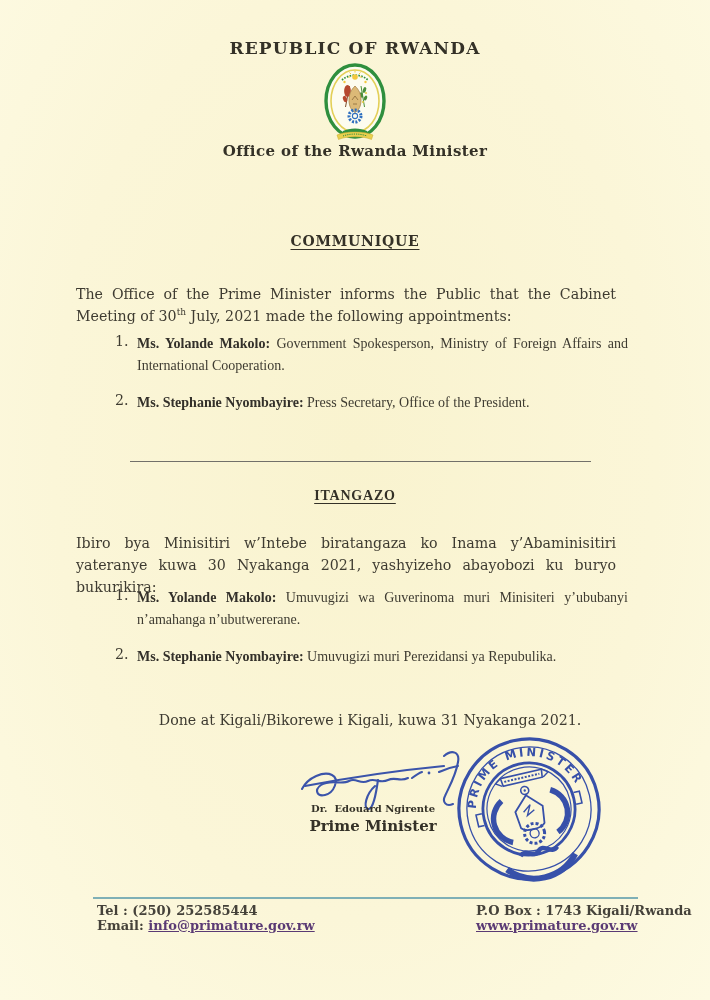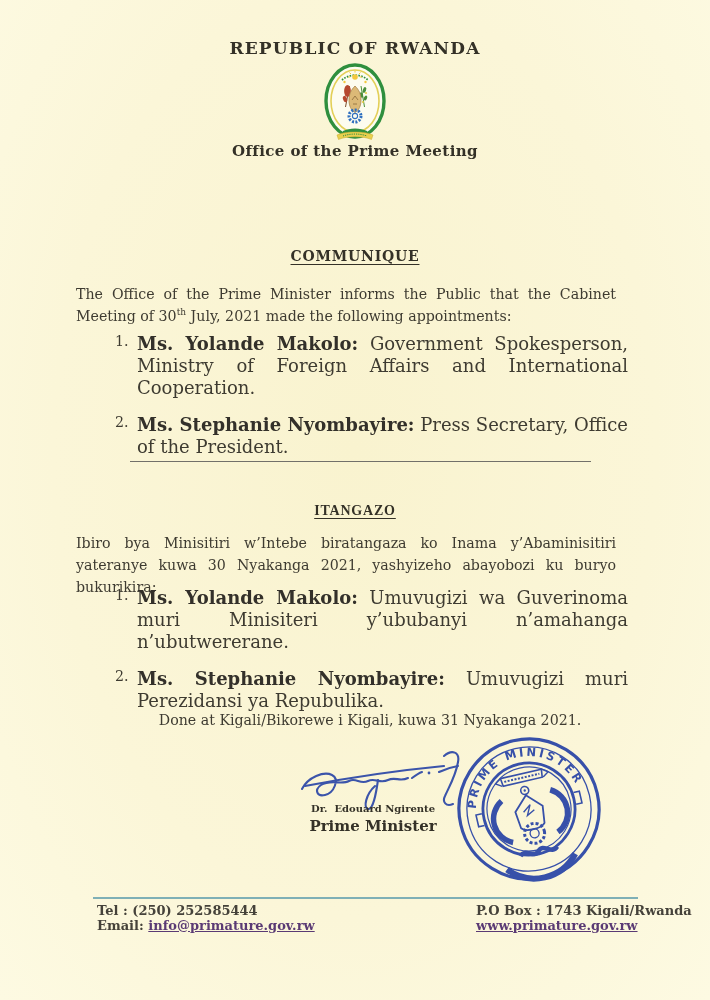--- a/index.html
+++ b/index.html
@@ -11,35 +11,35 @@
     color:#3e3b31;
   }
   .abs { position:absolute; }
   .center { left:0; width:710px; text-align:center; }
 
   .country-title { top:38px; font-size:17px; font-weight:bold; letter-spacing:1.2px; color:#343127; }
   .emblem-wrap { top:60px; left:323px; width:64px; height:80px; }
   .office-title { top:142px; font-size:15px; font-weight:bold; letter-spacing:.4px; color:#343127; }
 
   .section-title { font-size:14px; font-weight:bold; letter-spacing:.8px; color:#343127;
-    text-decoration:underline; text-underline-offset:3px;margin-top:15px; }
+    text-decoration:underline; text-underline-offset:3px; }
   .communique-title { top:233px; }
   .itangazo-title { top:488px;font-family:Liberation Serif, serif; }
 
   .para { left:76px; width:540px; font-size:14.2px; line-height:22px; text-align:justify; color:#3e3b31; }
   .para-en { top:283px; }
   .para-rw { top:532px; }
   sup.ord { font-size:9px; vertical-align:super; line-height:0; }
 
   .applist { left:88px; width:540px; }
   .list-en { top:333px; }
   .list-rw { top:587px; }
   .appitem { display:flex; margin-bottom:15px; }
   .appitem .num { width:22px; margin-left:27px; font-size:14.2px; flex:none; }
-  .appitem .itx { flex:1; font-size:18px; line-height:22px; text-align:justify; }
+  .appitem .itx { flex:1; font-size:14px; line-height:22px; text-align:justify;font-family:Liberation Serif, serif; }
   .appitem .itx b { color:#33302a; }
 
   .divider { top:461px; left:130px; width:461px; border-top:1.5px solid #72706a; }
 
   .done-line { top:712px; padding-left:30px; font-size:14.2px; color:#3e3b31; }
 
   .signature-wrap { top:742px; left:292px; width:200px; height:78px; }
   .stamp-wrap { top:733px; left:452px; width:154px; height:152px; }
 
   .signer-block { top:803px; left:258px; width:230px; text-align:center; }
@@ -86,21 +86,21 @@
       <path d="M32,26 C36,30 38,34 38,40 C38,46 36,50 32,52.5 C28,50 26,46 26,40 C26,34 28,30 32,26 Z" fill="#dcb977" stroke="#a8854f" stroke-width="0.8"></path>
       <path d="M29,40 L32,36 L35,40 M30,44 h4" stroke="#8a6a3a" stroke-width="0.8" fill="none"></path>
       <circle cx="32" cy="56" r="6" fill="none" stroke="#2f6fc0" stroke-width="3" stroke-dasharray="2,1.4"></circle>
       <circle cx="32" cy="56" r="2.6" fill="#fdfcef" stroke="#2f6fc0" stroke-width="1.1"></circle>
       <path d="M20,71 C26,67.5 38,67.5 44,71 L44,74.5 C38,71.5 26,71.5 20,74.5 Z" fill="#2f8f3e"></path>
       <path d="M14,75 C22,71 42,71 50,75 L48.5,79.5 C40,75.8 24,75.8 15.5,79.5 Z" fill="#e9cf4e" stroke="#c9ab2e" stroke-width="0.5"></path>
       <path d="M20,76 C27,73.4 37,73.4 44,76" fill="none" stroke="#2f8f3e" stroke-width="1" stroke-dasharray="1.2,1"></path>
     </svg>
   </div>
 
-  <div class="abs center office-title">Office of the Prime Meeting</div>
+  <div class="abs center office-title">Office of the Rwanda Minister</div>
 
   <div class="abs center section-title communique-title">COMMUNIQUE</div>
 
   <p class="abs para para-en"><span>The Office of the Prime Minister informs the Public that the Cabinet Meeting of 30</span><sup class="ord">th</sup><span> July, 2021 made the following appointments:</span></p>
 
   <div class="abs applist list-en">
     <div class="appitem">
       <span class="num">1.</span>
       <span class="itx"><b>Ms. Yolande Makolo:</b><span> Government Spokesperson, Ministry of Foreign Affairs and International Cooperation.</span></span>
     </div>

